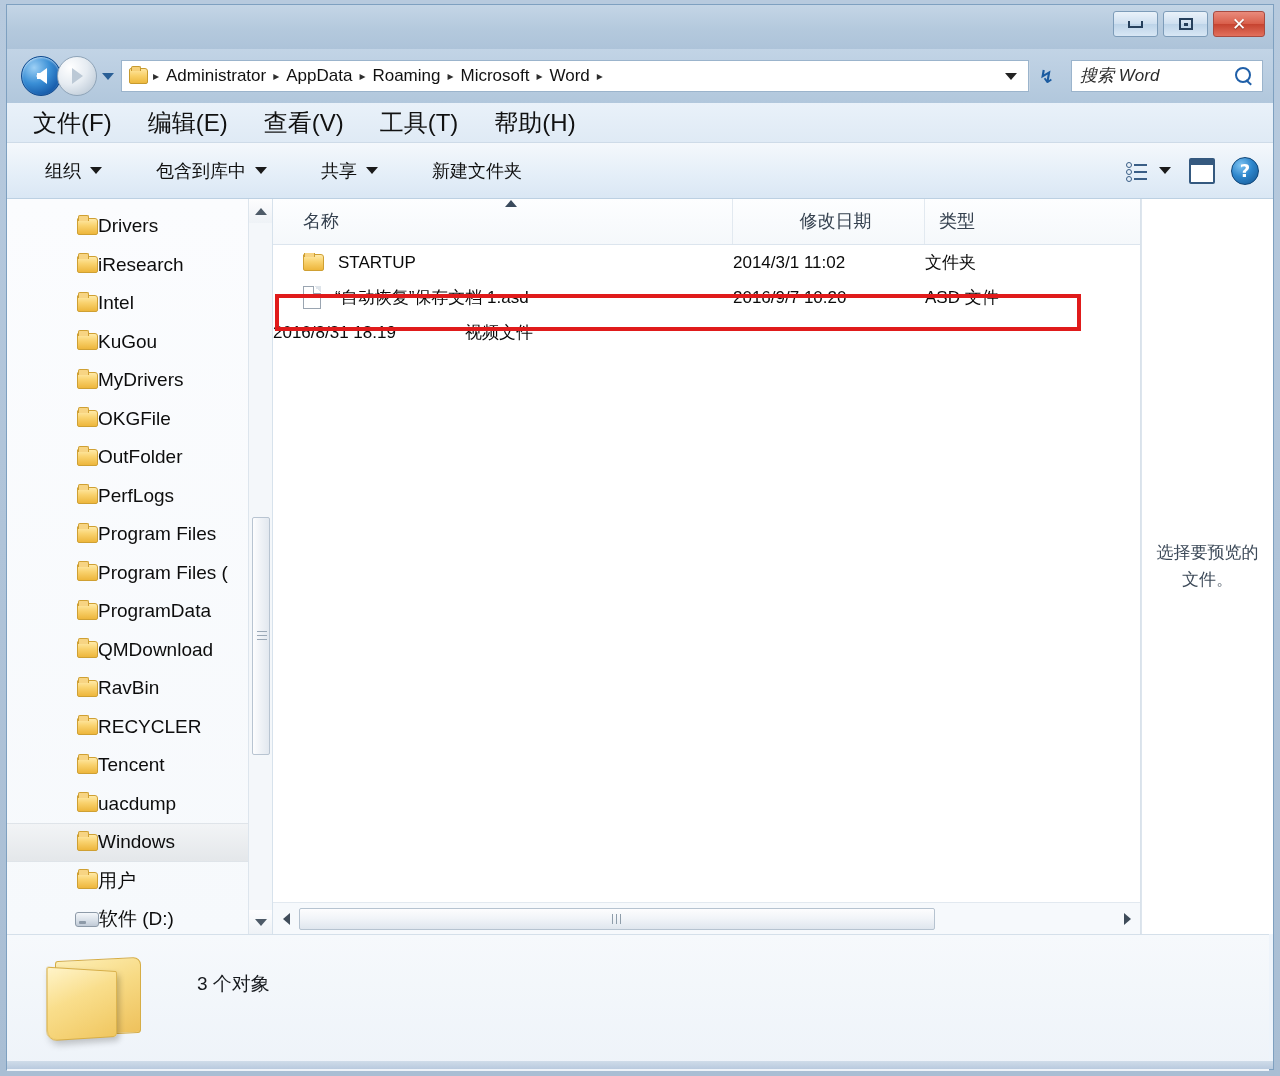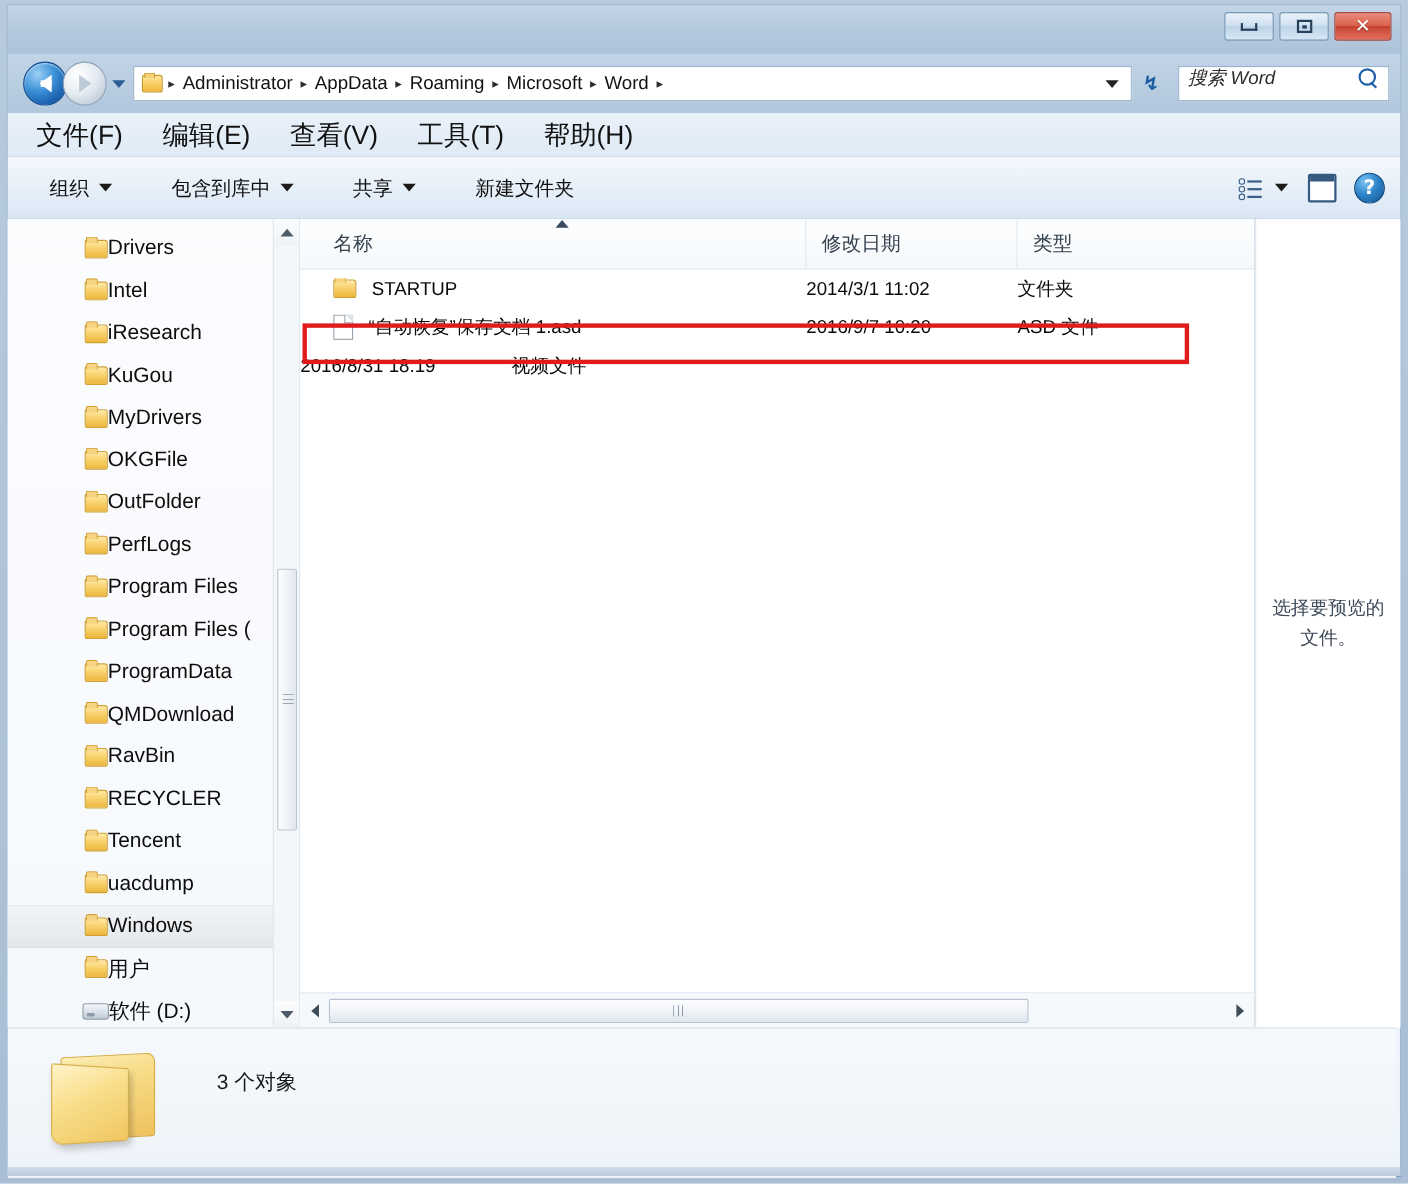--- a/index.html
+++ b/index.html
@@ -137,21 +137,21 @@
   #refresh-btn {
     width: 34px; height: 30px; border-left: 1px solid #c8d6e4;
     display: flex; align-items: center; justify-content: center;
     cursor: pointer; flex-shrink: 0;
     color: #1b5ba0; font-size: 18px; font-weight: bold;
     font-family: "DejaVu Sans", sans-serif;
   }
   #searchbox {
     width: 192px; height: 32px; margin-left: 8px; flex-shrink: 0;
     background: #ffffff; border: 1px solid #9bb4cc;
-    display: flex; align-items: flex-start; padding: 0 8px;
+    display: flex; align-items: center; padding: 0 8px;
   }
   #search-input {
     flex:1; border:none; outline:none; font-size:17px; font-style: italic;
     color:#2b2b2b; font-family:"Liberation Sans", sans-serif; background:transparent;
     min-width: 0;
   }
   #search-input::placeholder { color:#2b2b2b; font-style: italic; opacity: 1; }
   #search-icon {
     width: 20px; height: 20px; flex-shrink: 0; position: relative; cursor: pointer;
   }
@@ -298,21 +298,21 @@
     border-bottom: 1px solid #dce5ee;
     display: flex; align-items: flex-end;
   }
   .colh {
     height: 46px; display: flex; align-items: center;
     font-size: 18px; color: #35414f; padding-left: 14px;
     border-right: 1px solid #e2e9f0; cursor: pointer; position: relative;
     white-space: nowrap;
   }
   .colh.c-name { width: 460px; padding-left: 30px; }
-  .colh.c-date { width: 192px; }
+  .colh.c-date { width: 192px; justify-content: center; }
   .colh.c-type { width: 200px; border-right: none; }
   #sort-caret {
     position: absolute; left: 232px; top: 2px;
     width: 0; height: 0;
     border-left: 6px solid transparent; border-right: 6px solid transparent;
     border-bottom: 7px solid #3a4a5c;
   }
   #rows { position: absolute; left: 0; top: 46px; right: 0; }
   .frow {
     height: 35px; display: flex; align-items: center; cursor: pointer;
@@ -523,25 +523,25 @@
     <div id="content">
 
       <div id="sidebar">
         <div id="tree">
             <div class="tree-item">
               <span class="folder-ico"></span>
               <span>Drivers</span>
             </div>
             <div class="tree-item">
               <span class="folder-ico"></span>
+              <span>iResearch</span>
+            </div>
+            <div class="tree-item">
+              <span class="folder-ico"></span>
               <span>Intel</span>
-            </div>
-            <div class="tree-item">
-              <span class="folder-ico"></span>
-              <span>iResearch</span>
             </div>
             <div class="tree-item">
               <span class="folder-ico"></span>
               <span>KuGou</span>
             </div>
             <div class="tree-item">
               <span class="folder-ico"></span>
               <span>MyDrivers</span>
             </div>
             <div class="tree-item">

